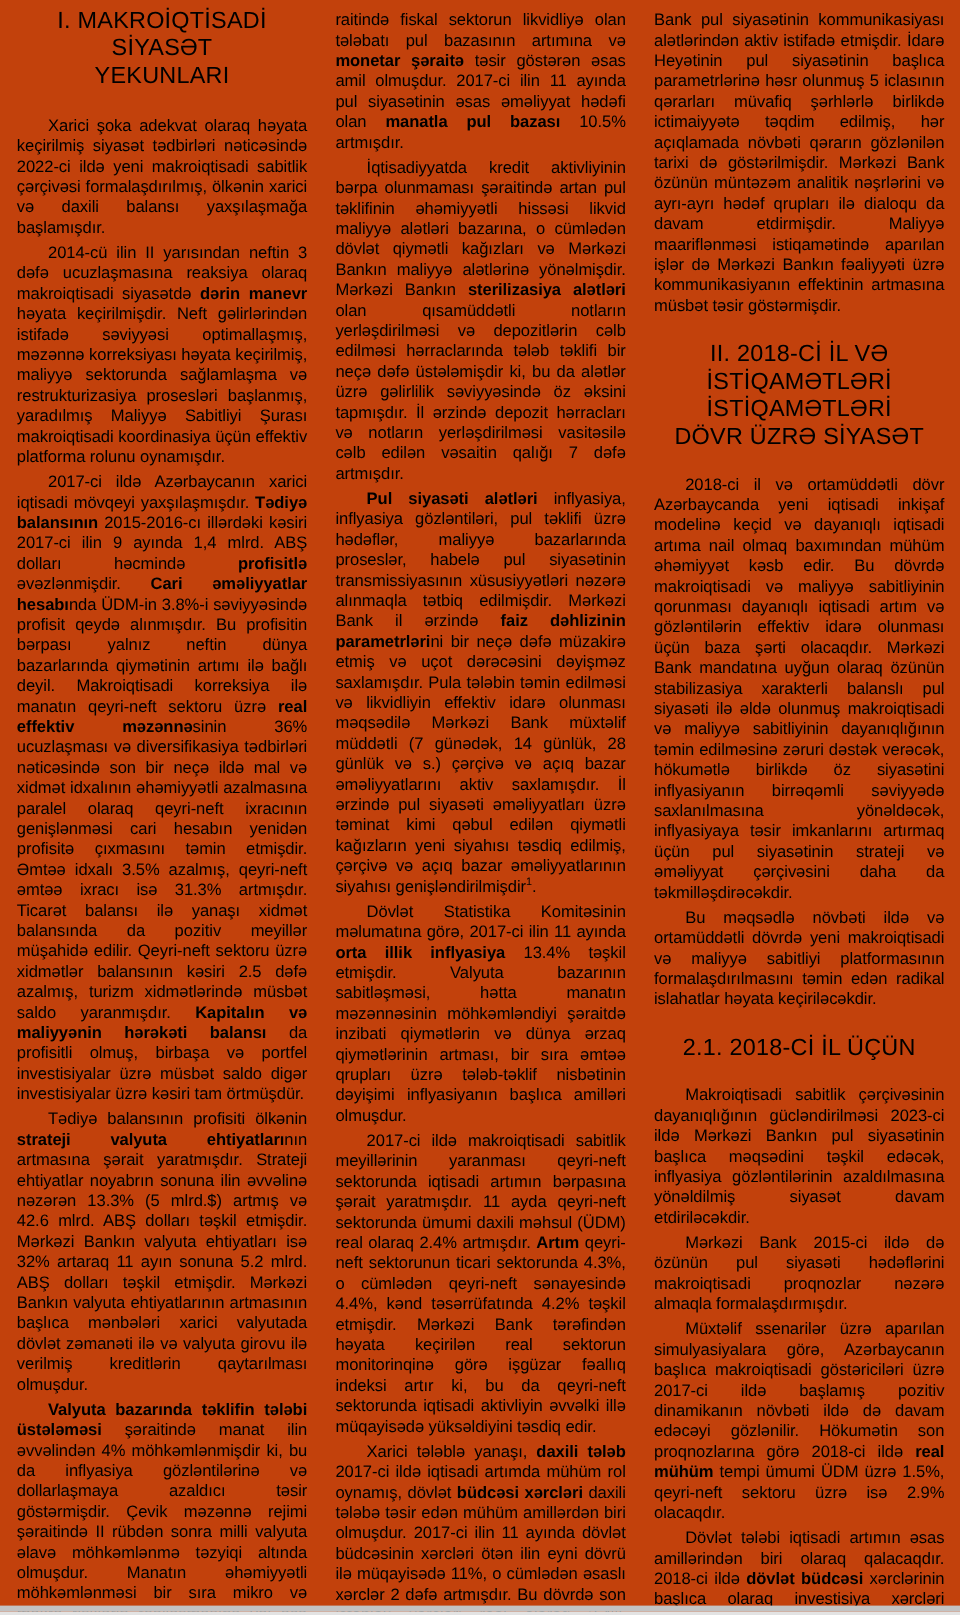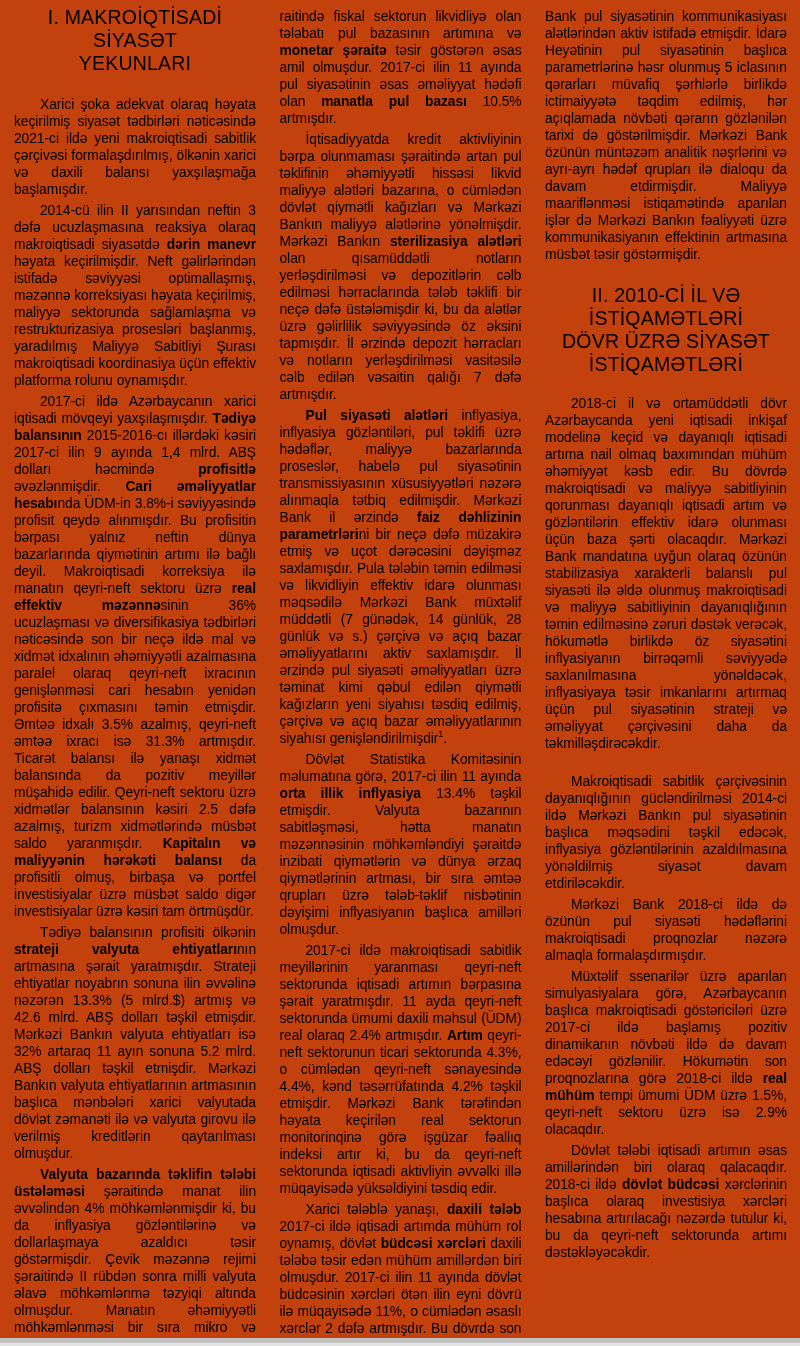--- a/index.html
+++ b/index.html
@@ -58,47 +58,49 @@
 </head>
 <body>
 
 <div class="page">
   <div class="columns">
     <div class="column">
         <div class="heading">
           <div>I. MAKROİQTİSADİ SİYASƏT</div>
           <div>YEKUNLARI</div>
         </div>
-        <p class="para"><span>Xarici şoka adekvat olaraq həyata keçirilmiş siyasət tədbirləri nəticəsində 2021-ci ildə yeni makroiqtisadi sabitlik çərçivəsi formalaşdırılmış, ölkənin xarici və daxili balansı yaxşılaşmağa başlamışdır.</span></p>
+        <p class="para"><span>Xarici şoka adekvat olaraq həyata keçirilmiş siyasət tədbirləri nəticəsində 2022-ci ildə yeni makroiqtisadi sabitlik çərçivəsi formalaşdırılmış, ölkənin xarici və daxili balansı yaxşılaşmağa başlamışdır.</span></p>
         <p class="para"><span>2014-cü ilin II yarısından neftin 3 dəfə ucuzlaşmasına reaksiya olaraq makroiqtisadi siyasətdə </span><b>dərin manevr</b><span> həyata keçirilmişdir. Neft gəlirlərindən istifadə səviyyəsi optimallaşmış, məzənnə korreksiyası həyata keçirilmiş, maliyyə sektorunda sağlamlaşma və restrukturizasiya prosesləri başlanmış, yaradılmış Maliyyə Sabitliyi Şurası makroiqtisadi koordinasiya üçün effektiv platforma rolunu oynamışdır.</span></p>
         <p class="para"><span>2017-ci ildə Azərbaycanın xarici iqtisadi mövqeyi yaxşılaşmışdır. </span><b>Tədiyə balansının</b><span> 2015-2016-cı illərdəki kəsiri 2017-ci ilin 9 ayında 1,4 mlrd. ABŞ dolları həcmində </span><b>profisitlə</b><span> əvəzlənmişdir. </span><b>Cari əməliyyatlar hesabı</b><span>nda ÜDM-in 3.8%-i səviyyəsində profisit qeydə alınmışdır. Bu profisitin bərpası yalnız neftin dünya bazarlarında qiymətinin artımı ilə bağlı deyil. Makroiqtisadi korreksiya ilə manatın qeyri-neft sektoru üzrə </span><b>real effektiv məzənnə</b><span>sinin 36% ucuzlaşması və diversifikasiya tədbirləri nəticəsində son bir neçə ildə mal və xidmət idxalının əhəmiyyətli azalmasına paralel olaraq qeyri-neft ixracının genişlənməsi cari hesabın yenidən profisitə çıxmasını təmin etmişdir. Əmtəə idxalı 3.5% azalmış, qeyri-neft əmtəə ixracı isə 31.3% artmışdır. Ticarət balansı ilə yanaşı xidmət balansında da pozitiv meyillər müşahidə edilir. Qeyri-neft sektoru üzrə xidmətlər balansının kəsiri 2.5 dəfə azalmış, turizm xidmətlərində müsbət saldo yaranmışdır. </span><b>Kapitalın və maliyyənin hərəkəti balansı</b><span> da profisitli olmuş, birbaşa və portfel investisiyalar üzrə müsbət saldo digər investisiyalar üzrə kəsiri tam örtmüşdür.</span></p>
         <p class="para"><span>Tədiyə balansının profisiti ölkənin </span><b>strateji valyuta ehtiyatları</b><span>nın artmasına şərait yaratmışdır. Strateji ehtiyatlar noyabrın sonuna ilin əvvəlinə nəzərən 13.3% (5 mlrd.$) artmış və 42.6 mlrd. ABŞ dolları təşkil etmişdir. Mərkəzi Bankın valyuta ehtiyatları isə 32% artaraq 11 ayın sonuna 5.2 mlrd. ABŞ dolları təşkil etmişdir. Mərkəzi Bankın valyuta ehtiyatlarının artmasının başlıca mənbələri xarici valyutada dövlət zəmanəti ilə və valyuta girovu ilə verilmiş kreditlərin qaytarılması olmuşdur.</span></p>
         <p class="para"><b>Valyuta bazarında təklifin tələbi üstələməsi</b><span> şəraitində manat ilin əvvəlindən 4% möhkəmlənmişdir ki, bu da inflyasiya gözləntilərinə və dollarlaşmaya azaldıcı təsir göstərmişdir. Çevik məzənnə rejimi şəraitində II rübdən sonra milli valyuta əlavə möhkəmlənmə təzyiqi altında olmuşdur. Manatın əhəmiyyətli möhkəmlənməsi bir sıra mikro və makro risklərin reallaşmasına yol aça bilərdi.</span></p>
       </div>
     <div class="column">
         <p class="para noindent"><span>raitində fiskal sektorun likvidliyə olan tələbatı pul bazasının artımına və </span><b>monetar şəraitə</b><span> təsir göstərən əsas amil olmuşdur. 2017-ci ilin 11 ayında pul siyasətinin əsas əməliyyat hədəfi olan </span><b>manatla pul bazası</b><span> 10.5% artmışdır.</span></p>
         <p class="para"><span>İqtisadiyyatda kredit aktivliyinin bərpa olunmaması şəraitində artan pul təklifinin əhəmiyyətli hissəsi likvid maliyyə alətləri bazarına, o cümlədən dövlət qiymətli kağızları və Mərkəzi Bankın maliyyə alətlərinə yönəlmişdir. Mərkəzi Bankın </span><b>sterilizasiya alətləri</b><span> olan qısamüddətli notların yerləşdirilməsi və depozitlərin cəlb edilməsi hərraclarında tələb təklifi bir neçə dəfə üstələmişdir ki, bu da alətlər üzrə gəlirlilik səviyyəsində öz əksini tapmışdır. İl ərzində depozit hərracları və notların yerləşdirilməsi vasitəsilə cəlb edilən vəsaitin qalığı 7 dəfə artmışdır.</span></p>
         <p class="para"><b>Pul siyasəti alətləri</b><span> inflyasiya, inflyasiya gözləntiləri, pul təklifi üzrə hədəflər, maliyyə bazarlarında proseslər, habelə pul siyasətinin transmissiyasının xüsusiyyətləri nəzərə alınmaqla tətbiq edilmişdir. Mərkəzi Bank il ərzində </span><b>faiz dəhlizinin parametrləri</b><span>ni bir neçə dəfə müzakirə etmiş və uçot dərəcəsini dəyişməz saxlamışdır. Pula tələbin təmin edilməsi və likvidliyin effektiv idarə olunması məqsədilə Mərkəzi Bank müxtəlif müddətli (7 günədək, 14 günlük, 28 günlük və s.) çərçivə və açıq bazar əməliyyatlarını aktiv saxlamışdır. İl ərzində pul siyasəti əməliyyatları üzrə təminat kimi qəbul edilən qiymətli kağızların yeni siyahısı təsdiq edilmiş, çərçivə və açıq bazar əməliyyatlarının siyahısı genişləndirilmişdir</span><sup>1</sup><span>.</span></p>
         <p class="para"><span>Dövlət Statistika Komitəsinin məlumatına görə, 2017-ci ilin 11 ayında </span><b>orta illik inflyasiya</b><span> 13.4% təşkil etmişdir. Valyuta bazarının sabitləşməsi, hətta manatın məzənnəsinin möhkəmləndiyi şəraitdə inzibati qiymətlərin və dünya ərzaq qiymətlərinin artması, bir sıra əmtəə qrupları üzrə tələb-təklif nisbətinin dəyişimi inflyasiyanın başlıca amilləri olmuşdur.</span></p>
         <p class="para"><span>2017-ci ildə makroiqtisadi sabitlik meyillərinin yaranması qeyri-neft sektorunda iqtisadi artımın bərpasına şərait yaratmışdır. 11 ayda qeyri-neft sektorunda ümumi daxili məhsul (ÜDM) real olaraq 2.4% artmışdır. </span><b>Artım</b><span> qeyri-neft sektorunun ticari sektorunda 4.3%, o cümlədən qeyri-neft sənayesində 4.4%, kənd təsərrüfatında 4.2% təşkil etmişdir. Mərkəzi Bank tərəfindən həyata keçirilən real sektorun monitorinqinə görə işgüzar fəallıq indeksi artır ki, bu da qeyri-neft sektorunda iqtisadi aktivliyin əvvəlki illə müqayisədə yüksəldiyini təsdiq edir.</span></p>
         <p class="para"><span>Xarici tələblə yanaşı, </span><b>daxili tələb</b><span> 2017-ci ildə iqtisadi artımda mühüm rol oynamış, dövlət </span><b>büdcəsi xərcləri</b><span> daxili tələbə təsir edən mühüm amillərdən biri olmuşdur. 2017-ci ilin 11 ayında dövlət büdcəsinin xərcləri ötən ilin eyni dövrü ilə müqayisədə 11%, o cümlədən əsaslı xərclər 2 dəfə artmışdır. Bu dövrdə son istehlak xərcləri real olaraq 2.4% artmışdır.</span></p>
         <p class="para"><span>2017-ci ildə iqtisadi gözləntilərin effektiv idarə olunması üçün Mərkəzi</span></p>
       </div>
     <div class="column">
         <p class="para noindent"><span>Bank pul siyasətinin kommunikasiyası alətlərindən aktiv istifadə etmişdir. İdarə Heyətinin pul siyasətinin başlıca parametrlərinə həsr olunmuş 5 iclasının qərarları müvafiq şərhlərlə birlikdə ictimaiyyətə təqdim edilmiş, hər açıqlamada növbəti qərarın gözlənilən tarixi də göstərilmişdir. Mərkəzi Bank özünün müntəzəm analitik nəşrlərini və ayrı-ayrı hədəf qrupları ilə dialoqu da davam etdirmişdir. Maliyyə maariflənməsi istiqamətində aparılan işlər də Mərkəzi Bankın fəaliyyəti üzrə kommunikasiyanın effektinin artmasına müsbət təsir göstərmişdir.</span></p>
         <div class="heading">
-          <div>II. 2010-Cİ İL VƏ</div>
+          <div>II. 2018-Cİ İL VƏ</div>
+          <div>İSTİQAMƏTLƏRİ</div>
           <div>İSTİQAMƏTLƏRİ</div>
           <div>DÖVR ÜZRƏ SİYASƏT</div>
-          <div>İSTİQAMƏTLƏRİ</div>
         </div>
         <p class="para"><span>2018-ci il və ortamüddətli dövr Azərbaycanda yeni iqtisadi inkişaf modelinə keçid və dayanıqlı iqtisadi artıma nail olmaq baxımından mühüm əhəmiyyət kəsb edir. Bu dövrdə makroiqtisadi və maliyyə sabitliyinin qorunması dayanıqlı iqtisadi artım və gözləntilərin effektiv idarə olunması üçün baza şərti olacaqdır. Mərkəzi Bank mandatına uyğun olaraq özünün stabilizasiya xarakterli balanslı pul siyasəti ilə əldə olunmuş makroiqtisadi və maliyyə sabitliyinin dayanıqlığının təmin edilməsinə zəruri dəstək verəcək, hökumətlə birlikdə öz siyasətini inflyasiyanın birrəqəmli səviyyədə saxlanılmasına yönəldəcək, inflyasiyaya təsir imkanlarını artırmaq üçün pul siyasətinin strateji və əməliyyat çərçivəsini daha da təkmilləşdirəcəkdir.</span></p>
+        <p class="para"><span>Bu məqsədlə növbəti ildə və ortamüddətli dövrdə yeni makroiqtisadi və maliyyə sabitliyi platformasının formalaşdırılmasını təmin edən radikal islahatlar həyata keçiriləcəkdir.</span></p>
         <div class="heading">
+          <div>2.1. 2018-Cİ İL ÜÇÜN</div>
         </div>
-        <p class="para"><span>Makroiqtisadi sabitlik çərçivəsinin dayanıqlığının gücləndirilməsi 2014-ci ildə Mərkəzi Bankın pul siyasətinin başlıca məqsədini təşkil edəcək, inflyasiya gözləntilərinin azaldılmasına yönəldilmiş siyasət davam etdiriləcəkdir.</span></p>
-        <p class="para"><span>Mərkəzi Bank 2018-ci ildə də özünün pul siyasəti hədəflərini makroiqtisadi proqnozlar nəzərə almaqla formalaşdırmışdır.</span></p>
+        <p class="para"><span>Makroiqtisadi sabitlik çərçivəsinin dayanıqlığının gücləndirilməsi 2023-ci ildə Mərkəzi Bankın pul siyasətinin başlıca məqsədini təşkil edəcək, inflyasiya gözləntilərinin azaldılmasına yönəldilmiş siyasət davam etdiriləcəkdir.</span></p>
+        <p class="para"><span>Mərkəzi Bank 2015-ci ildə də özünün pul siyasəti hədəflərini makroiqtisadi proqnozlar nəzərə almaqla formalaşdırmışdır.</span></p>
         <p class="para"><span>Müxtəlif ssenarilər üzrə aparılan simulyasiyalara görə, Azərbaycanın başlıca makroiqtisadi göstəriciləri üzrə 2017-ci ildə başlamış pozitiv dinamikanın növbəti ildə də davam edəcəyi gözlənilir. Hökumətin son proqnozlarına görə 2018-ci ildə </span><b>real mühüm</b><span> tempi ümumi ÜDM üzrə 1.5%, qeyri-neft sektoru üzrə isə 2.9% olacaqdır.</span></p>
         <p class="para"><span>Dövlət tələbi iqtisadi artımın əsas amillərindən biri olaraq qalacaqdır. 2018-ci ildə </span><b>dövlət büdcəsi</b><span> xərclərinin başlıca olaraq investisiya xərcləri hesabına artırılacağı nəzərdə tutulur ki, bu da qeyri-neft sektorunda artımı dəstəkləyəcəkdir.</span></p>
       </div>
   </div>
   <div class="footer-bar" style="background: rgb(195, 195, 195);"></div>
   <div class="footer-bar-edge" style="background: rgb(227, 227, 227);"></div>
 </div>
 
 </body></html>

